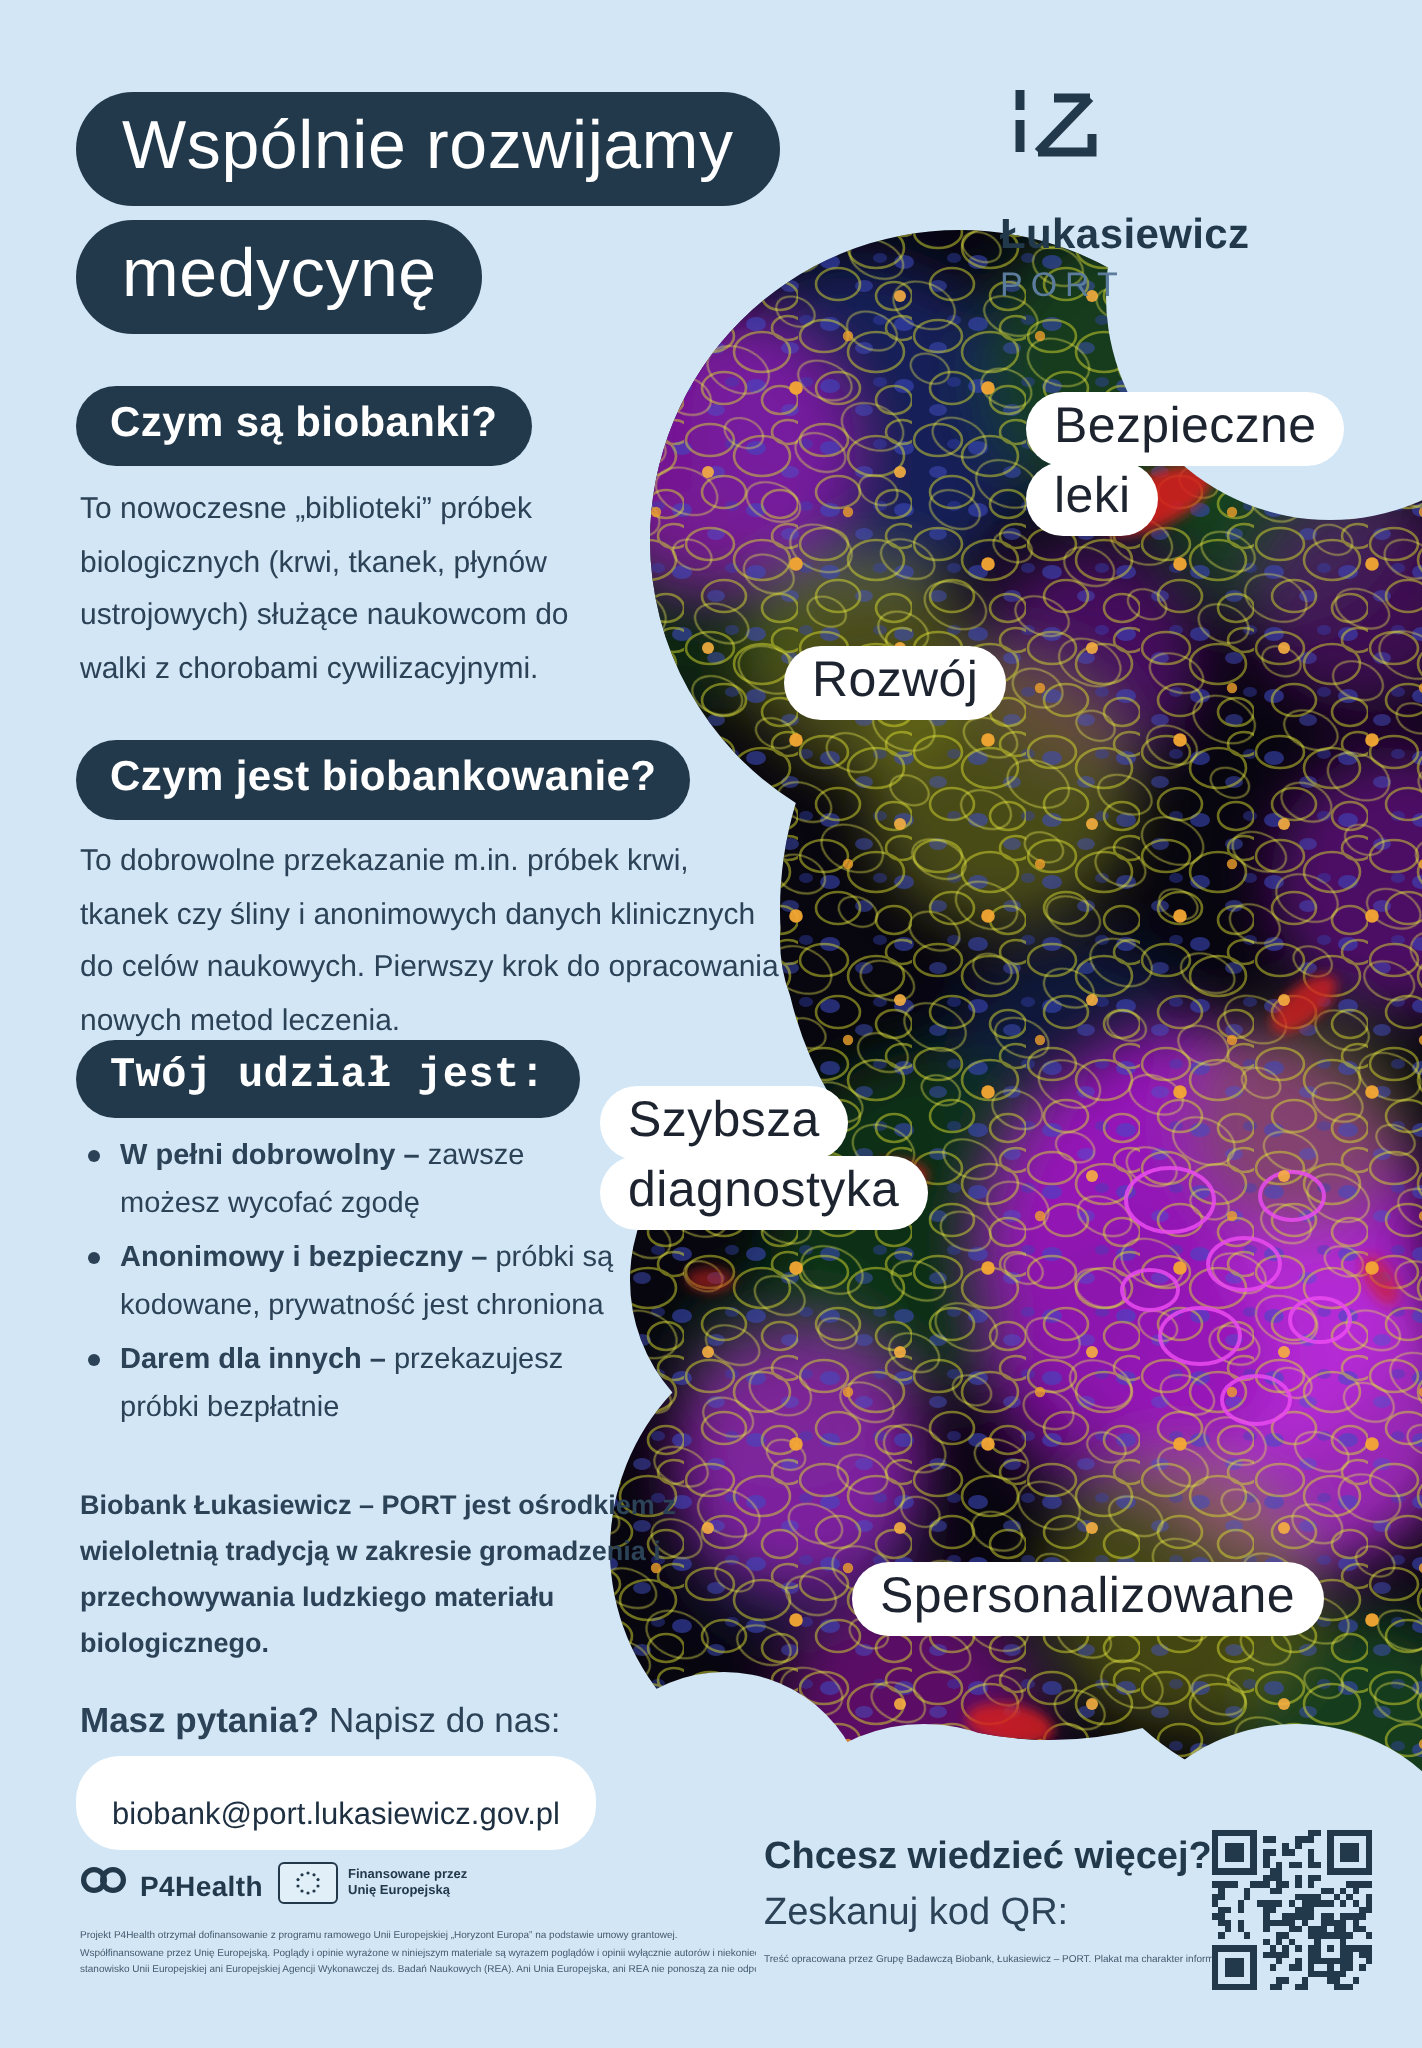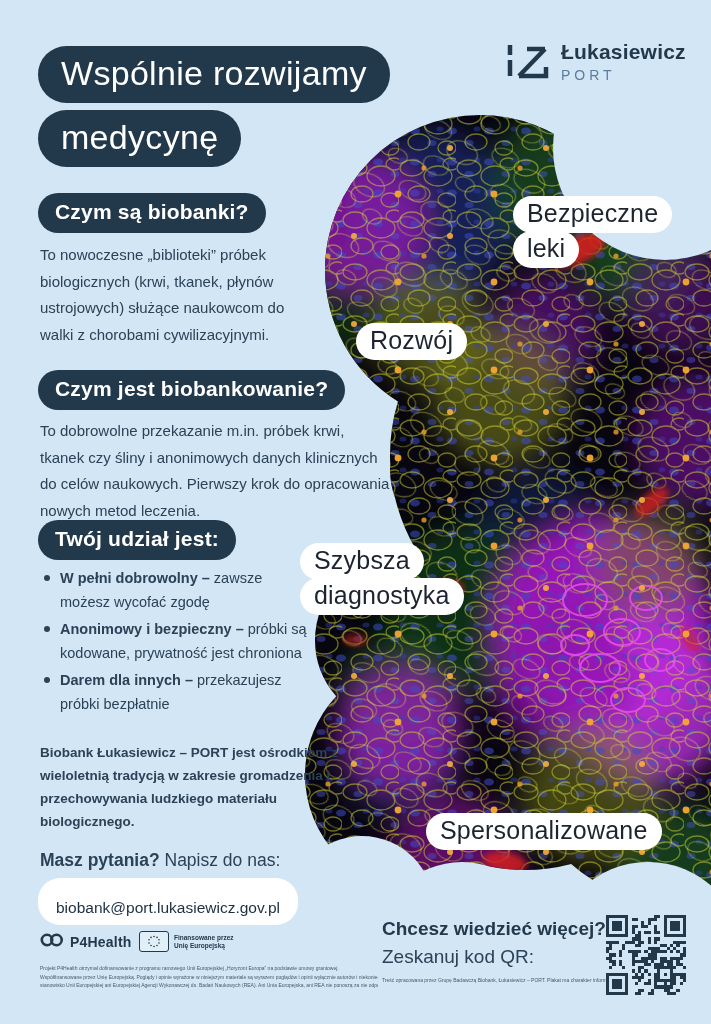--- a/index.html
+++ b/index.html
@@ -13,30 +13,30 @@
   .blob-svg{position:absolute;left:0;top:0;z-index:1;pointer-events:none;}
   .z2{z-index:2;}
 
   
   .title-block{left:38px;top:46px;}
   .title-pill{display:table;background:var(--navy);color:#fff;font-size:34px;font-weight:500;
     padding:8px 23px 10px 23px;border-radius:34px;letter-spacing:.3px;}
   .title-pill + .title-pill{margin-top:7px;}
 
   
-  .logo{left:500px;top:40px;display:flex;align-items:flex-start;gap:9px;}
+  .logo{left:500px;top:40px;display:flex;align-items:flex-start;gap:9px;flex-direction:column;}
   .logo-text .brand{font-size:21px;font-weight:700;color:var(--navy);letter-spacing:.2px;}
-  .logo-text .sub{font-size:14px;font-weight:500;color:var(--port);letter-spacing:4px;margin-top:3px;}
+  .logo-text .sub{font-size:17px;font-weight:500;color:var(--port);letter-spacing:4px;margin-top:3px;}
 
   
   .h-pill{display:table;background:var(--navy);color:#fff;font-size:21px;font-weight:600;
     padding:7px 17px 9px 17px;border-radius:25px;letter-spacing:.2px;text-align:center;}
   .head-1{left:38px;top:193px;}
   .head-2{left:38px;top:370px;}
-  .head-3{left:38px;top:520px;}
+  .head-3{left:38px;top:520px;font-family:Liberation Mono, monospace;}
 
   .body-text{color:var(--text);font-size:15px;line-height:26.5px;}
   .body-1{left:40px;top:242px;width:252px;}
   .body-2{left:40px;top:418px;width:352px;}
 
   .bullets{left:44px;top:566px;width:266px;color:var(--text);font-size:14.5px;line-height:24px;}
   .bullets ul{list-style:none;}
   .bullets li{position:relative;padding-left:16px;margin-bottom:3px;}
   .bullets li::before{content:"";position:absolute;left:0;top:9px;width:6px;height:6px;border-radius:50%;background:var(--text);}
   .b{font-weight:700;}
@@ -61,23 +61,23 @@
   .more-rest{left:382px;top:946px;font-size:19px;font-weight:400;color:var(--text);}
   .qr-caption{left:382px;top:977px;width:228px;font-size:5px;line-height:7px;color:var(--text);white-space:nowrap;overflow:hidden;opacity:.85;}
   .qr-box{left:606px;top:915px;width:80px;height:80px;}
 
   
   .img-label{z-index:3;}
   .img-label .line{display:table;background:var(--pill);color:var(--label);font-size:25px;font-weight:500;
     padding:3px 14px 5px 14px;border-radius:22px;letter-spacing:.2px;}
   .img-label .line + .line{margin-top:-2px;}
   .label-1{left:513px;top:196px;}
-  .label-2{left:356px;top:323px;}
+  .label-2{left:392px;top:323px;}
   .label-3{left:300px;top:543px;}
-  .label-4{left:426px;top:781px;margin-top:32px;}
+  .label-4{left:426px;top:781px;}
 </style>
 </head>
 <body>
 
 <div class="poster">
 
   <svg class="blob-svg" width="711" height="1024" viewBox="0 0 711 1024" aria-hidden="true">
     <defs>
       <clipPath id="blob">
         <circle cx="480" cy="270" r="155"></circle>

